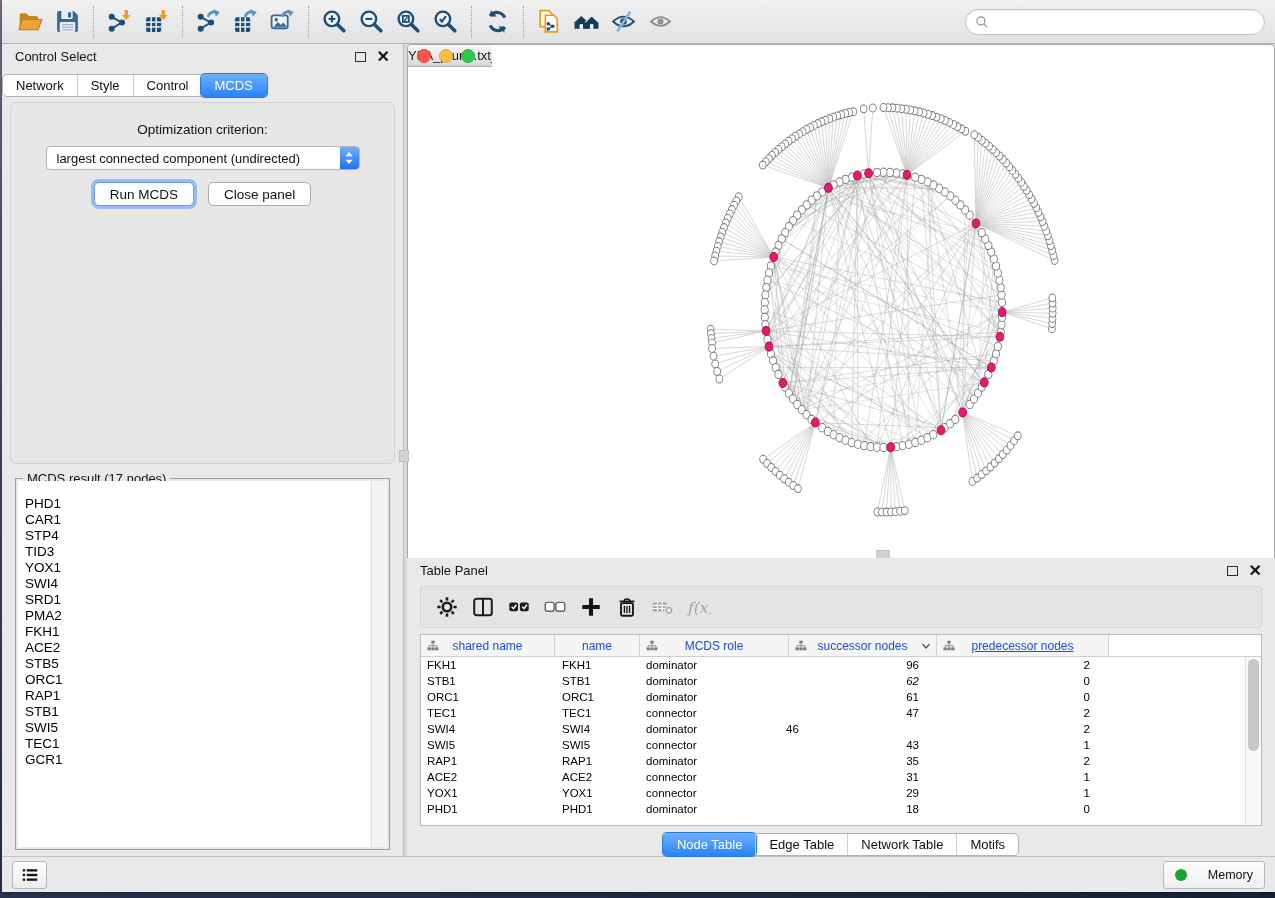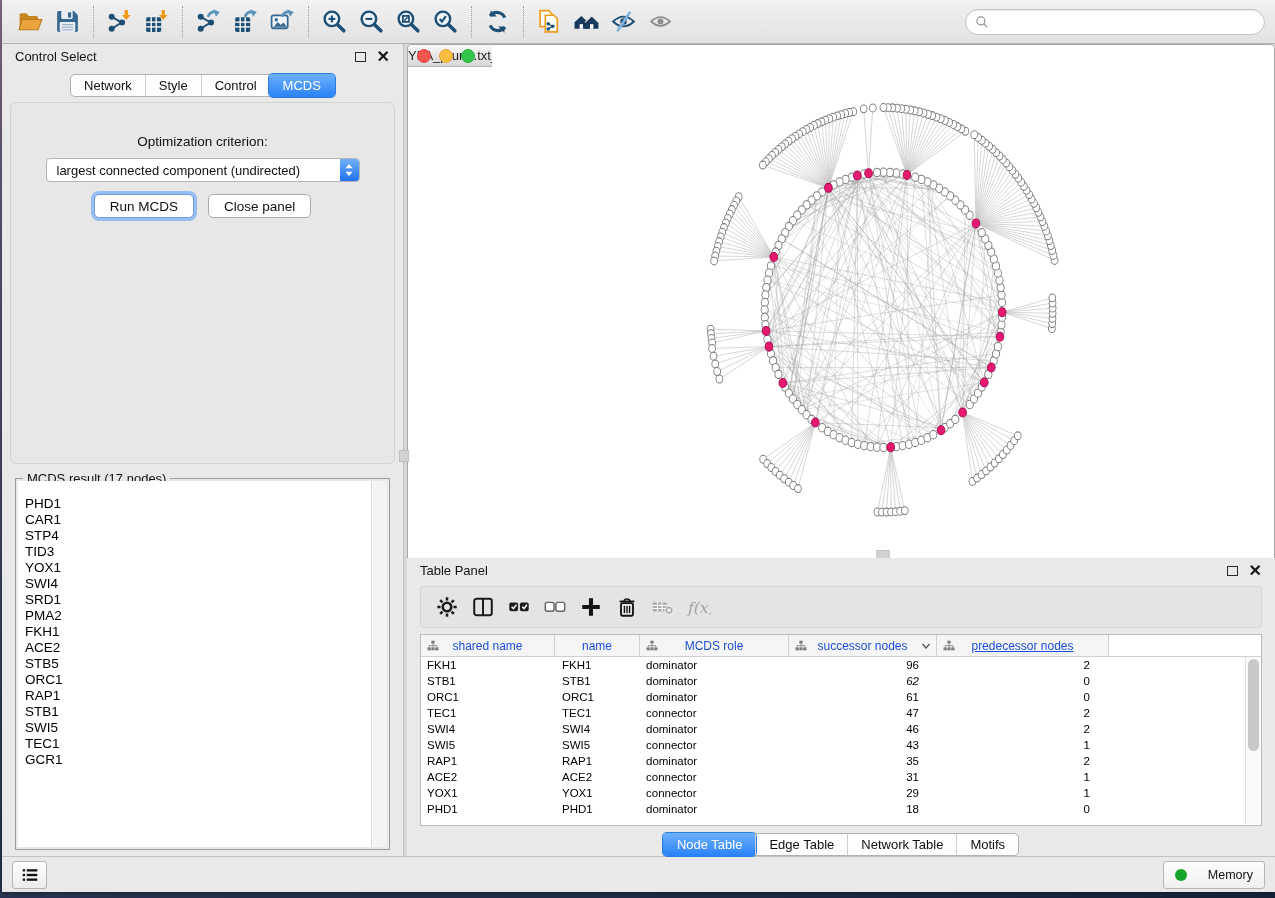--- a/index.html
+++ b/index.html
@@ -22,28 +22,28 @@
   .searchbox input{border:none;outline:none;flex:1;font-size:12px;background:transparent;min-width:0}
 
   
   .content{flex:1;display:flex;min-height:0;background:#d8d8d8;position:relative}
 
   
   .control-panel{width:401px;flex:none;background:#e9e9e9;display:flex;flex-direction:column;border-right:1px solid #bfbfbf}
   .panel-header{height:25px;flex:none;display:flex;align-items:center;padding:0 13px;font-size:13px;color:#141414}
   .float-icon{width:9px;height:8px;border:1.6px solid #2b2b2b;margin-left:auto;flex:none}
   .close-icon{font-size:16px;font-weight:bold;color:#181818;margin-left:11px;line-height:1;flex:none}
-  .cp-tabs{display:flex;justify-content:center;margin-top:5px;flex:none}
+  .cp-tabs{display:flex;margin-top:5px;flex:none}
   .tab-group{display:flex;border:1px solid #b2b2b2;border-radius:5px;background:#fdfdfd}
   .ui-tab{padding:3px 13px;font-size:13px;color:#101010;border-left:1px solid #cfcfcf;line-height:15px}
   .ui-tab:first-child{border-left:none}
   .ui-tab.active{background:linear-gradient(#6db1fb,#2a82f8);color:#fff;border-radius:4px;margin:-1px -1px -1px -1px;
                  padding:4px 14px;border-left:none;box-shadow:0 0 0 1px #2a7bde}
   .cp-body{margin:5px 8px 0;flex:none;height:360px;border:1px solid #d2d2d2;border-radius:6px;background:#e7e7e7;text-align:center}
-  .opt-label{margin-top:31px;font-size:13.5px;color:#111}
+  .opt-label{margin-top:19px;font-size:13.5px;color:#111}
   .dropdown{margin:9px auto 0;width:312px;height:22px;background:#fff;border:1px solid #b5b5b5;border-radius:4px;
             display:flex;align-items:center;overflow:hidden}
   .dd-val{flex:1;font-size:13px;padding-left:10px;text-align:left;white-space:nowrap;color:#111}
   .dd-stepper{width:19px;height:24px;flex:none;border-radius:0 4px 4px 0;
               background:linear-gradient(#74b3fa,#1d6ef0);display:flex;align-items:center;justify-content:center}
   .dd-stepper svg{width:12px;height:16px}
   .cp-buttons{margin-top:12px;display:flex;justify-content:center;gap:14px}
   .btn{height:24px;padding:0 15px;font-size:13.5px;color:#111;background:#fff;border:1px solid #ababab;
        border-radius:5px;font-family:inherit}
   .btn.focus{box-shadow:0 0 0 3px rgba(108,165,246,.65);border-color:#6f9fe0}
@@ -1106,21 +1106,21 @@
                 <div class="nt-cell" style="width: 133px; box-sizing: border-box; padding-left: 6px;">TEC1</div>
                 <div class="nt-cell" style="width: 84px; box-sizing: border-box; padding-left: 8px;">TEC1</div>
                 <div class="nt-cell" style="width: 148px; box-sizing: border-box; padding-left: 8px;">connector</div>
                 <div class="nt-cell" style="width: 147px; text-align: right; box-sizing: border-box; padding-right: 14px;">47</div>
                 <div class="nt-cell" style="width: 171px; text-align: right; box-sizing: border-box; padding-right: 14px;">2</div>
               </div>
               <div class="nt-row">
                 <div class="nt-cell" style="width: 133px; box-sizing: border-box; padding-left: 6px;">SWI4</div>
                 <div class="nt-cell" style="width: 84px; box-sizing: border-box; padding-left: 8px;">SWI4</div>
                 <div class="nt-cell" style="width: 148px; box-sizing: border-box; padding-left: 8px;">dominator</div>
-                <div class="nt-cell" style="width: 147px; text-align: right; box-sizing: border-box; padding-right: 14px;">46</div>
+                <div class="nt-cell" style="width: 147px; text-align: left; box-sizing: border-box; padding-right: 14px;">46</div>
                 <div class="nt-cell" style="width: 171px; text-align: right; box-sizing: border-box; padding-right: 14px;">2</div>
               </div>
               <div class="nt-row">
                 <div class="nt-cell" style="width: 133px; box-sizing: border-box; padding-left: 6px;">SWI5</div>
                 <div class="nt-cell" style="width: 84px; box-sizing: border-box; padding-left: 8px;">SWI5</div>
                 <div class="nt-cell" style="width: 148px; box-sizing: border-box; padding-left: 8px;">connector</div>
                 <div class="nt-cell" style="width: 147px; text-align: right; box-sizing: border-box; padding-right: 14px;">43</div>
                 <div class="nt-cell" style="width: 171px; text-align: right; box-sizing: border-box; padding-right: 14px;">1</div>
               </div>
               <div class="nt-row">

